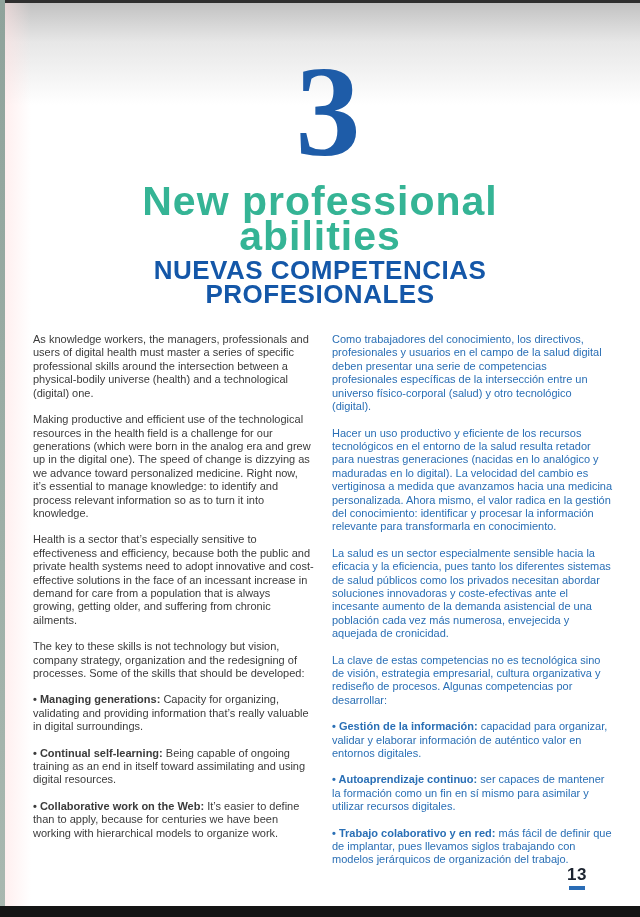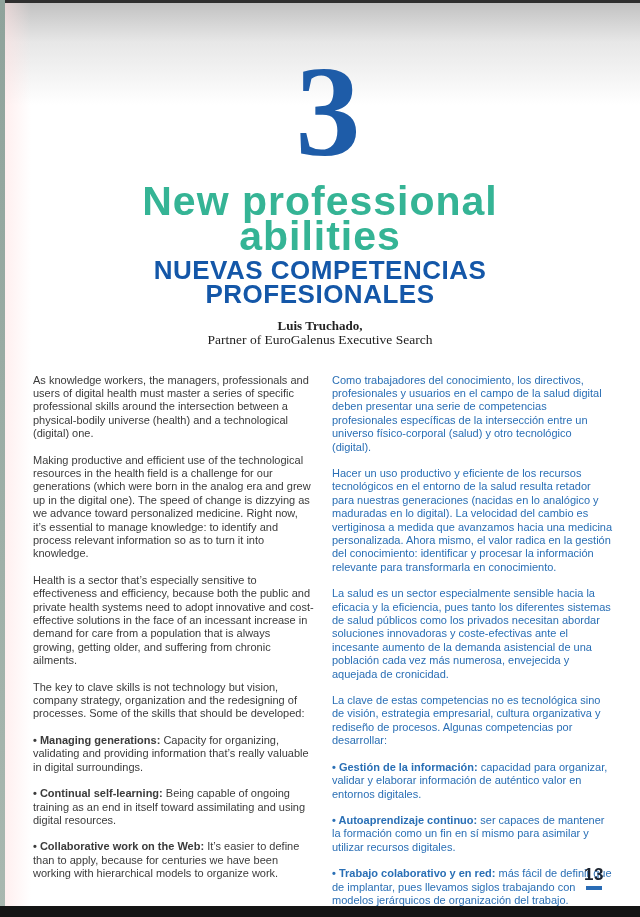--- a/index.html
+++ b/index.html
@@ -68,21 +68,21 @@
     padding:0 27px 0 33px;
     margin-top:26px;
   }
   .col{flex:1;text-align:left;font-size:11px;line-height:1.22;}
   .col p{margin:0 0 13px;}
   .col-en{color:var(--body-text,#3b3b3b);}
   .col-es{color:var(--spanish-blue,#2a6fb5);}
   .bullet strong{font-weight:bold;}
 
   .page-number-wrap{
-    position:absolute;right:36px;top:866px;z-index:4;
+    position:absolute;right:53px;top:866px;z-index:4;
     display:flex;flex-direction:column;align-items:center;
   }
   .page-number{
     font-size:17px;font-weight:bold;letter-spacing:0.5px;
     color:#1c2430;line-height:1.1;
   }
   .page-dash{display:block;width:16px;height:4px;background:var(--page-number-dash,#2a6cb5);margin-top:1px;}
 </style>
 </head>
 <body>
@@ -90,32 +90,28 @@
 <div class="page">
   <div class="top-gradient"></div>
   <div class="top-line"></div>
   <div class="left-edge"></div>
   <div class="left-tint"></div>
 
   <header>
     <div class="chapter-num">3</div>
     <h1 class="title-en">New professional abilities</h1>
     <h2 class="title-es">NUEVAS COMPETENCIAS PROFESIONALES</h2>
-    <div class="author">
-      <div class="author-name">Luis Truchado,</div>
-      <div class="author-role">Partner of EuroGalenus Executive Search</div>
-    </div>
   </header>
 
   <main class="columns">
     <section class="col col-en">
       <p>As knowledge workers, the managers, professionals and users of digital health must master a series of specific professional skills around the intersection between a physical-bodily universe (health) and a technological (digital) one.</p>
       <p>Making productive and efficient use of the technological resources in the health field is a challenge for our generations (which were born in the analog era and grew up in the digital one). The speed of change is dizzying as we advance toward personalized medicine. Right now, it’s essential to manage knowledge: to identify and process relevant information so as to turn it into knowledge.</p>
       <p>Health is a sector that’s especially sensitive to effectiveness and efficiency, because both the public and private health systems need to adopt innovative and cost-effective solutions in the face of an incessant increase in demand for care from a population that is always growing, getting older, and suffering from chronic ailments.</p>
-      <p>The key to clave skills is not technology but vision, company strategy, organization and the redesigning of processes. Some of the skills that should be developed:</p>
+      <p>The key to these skills is not technology but vision, company strategy, organization and the redesigning of processes. Some of the skills that should be developed:</p>
       <p class="bullet"><strong>• Managing generations:</strong> <span>Capacity for organizing, validating and providing information that’s really valuable in digital surroundings.</span></p>
       <p class="bullet"><strong>• Continual self-learning:</strong> <span>Being capable of ongoing training as an end in itself toward assimilating and using digital resources.</span></p>
       <p class="bullet"><strong>• Collaborative work on the Web:</strong> <span>It’s easier to define than to apply, because for centuries we have been working with hierarchical models to organize work.</span></p>
     </section>
 
     <section class="col col-es">
       <p>Como trabajadores del conocimiento, los directivos, profesionales y usuarios en el campo de la salud digital deben presentar una serie de competencias profesionales específicas de la intersección entre un universo físico-corporal (salud) y otro tecnológico (digital).</p>
       <p>Hacer un uso productivo y eficiente de los recursos tecnológicos en el entorno de la salud resulta retador para nuestras generaciones (nacidas en lo analógico y maduradas en lo digital). La velocidad del cambio es vertiginosa a medida que avanzamos hacia una medicina personalizada. Ahora mismo, el valor radica en la gestión del conocimiento: identificar y procesar la información relevante para transformarla en conocimiento.</p>
       <p>La salud es un sector especialmente sensible hacia la eficacia y la eficiencia, pues tanto los diferentes sistemas de salud públicos como los privados necesitan abordar soluciones innovadoras y coste-efectivas ante el incesante aumento de la demanda asistencial de una población cada vez más numerosa, envejecida y aquejada de cronicidad.</p>
       <p>La clave de estas competencias no es tecnológica sino de visión, estrategia empresarial, cultura organizativa y rediseño de procesos. Algunas competencias por desarrollar:</p>

